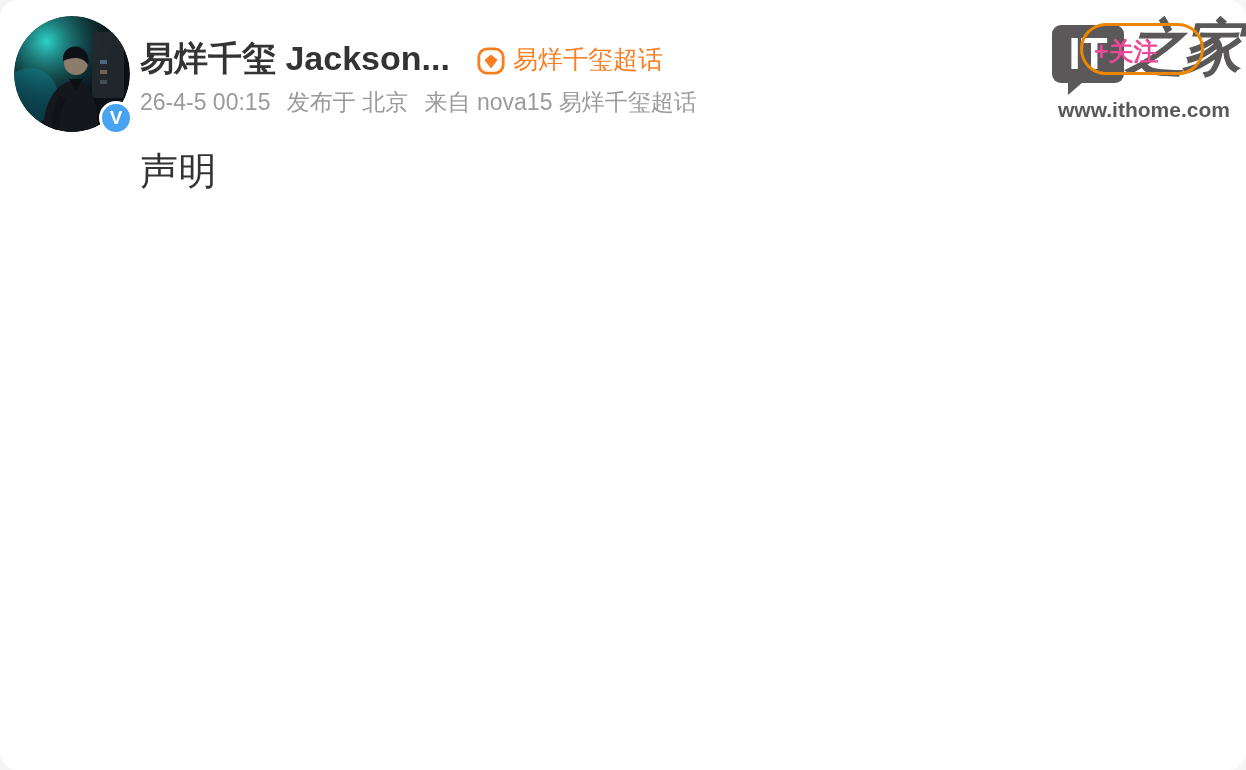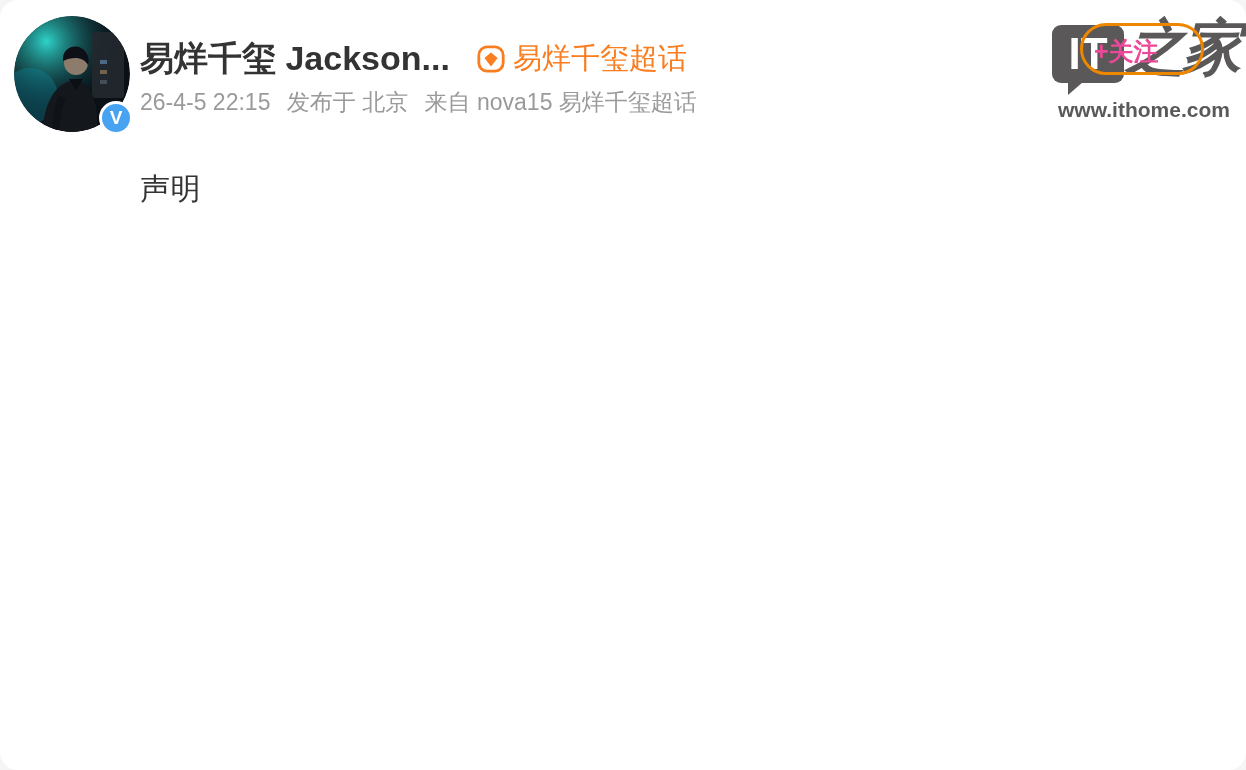--- a/index.html
+++ b/index.html
@@ -42,42 +42,42 @@
     display: flex; align-items: center;
     white-space: nowrap;
   }
   .author-name {
     font-size: 34px;
     font-weight: bold;
     color: #333333;
     cursor: pointer;
   }
   .super-topic {
-    display: flex; align-items: center;
+    display: flex; align-items: flex-end;
     margin-left: 26px;
     color: #fa7d20;
-    font-size: 29px;
+    font-size: 25px;
     cursor: pointer;
   }
   .super-topic .st-icon { margin-right: 7px; display: block; }
   .meta-row {
     position: absolute;
     left: 140px; top: 87px;
     font-size: 23px;
     color: #9a9a9a;
     white-space: nowrap;
   }
   .meta-row span { margin-right: 10px; }
 
   
   .post-body {
     position: absolute;
-    left: 140px; top: 164px;
+    left: 140px; top: 146px;
     width: 1086px;
-    font-size: 30px;
+    font-size: 38px;
     color: #333333;
     line-height: 50px;
     text-align: justify;
     letter-spacing: 0.5px;
   }
   .post-body p.gap { margin-bottom: 40px; }
   .post-body p.tight { margin-bottom: 0; }
 
   
   .watermark {
@@ -178,21 +178,21 @@
     <span class="super-topic">
       <svg class="st-icon" width="30" height="30" viewBox="0 0 32 32">
         <rect x="3" y="3" width="26" height="26" rx="9" fill="none" stroke="#fa7d20" stroke-width="3"></rect>
         <path d="M16 9 L23 15 L16 24 L9 15 Z" fill="#fa7d20"></path>
       </svg>
       <span>易烊千玺超话</span>
     </span>
   </div>
 
   <div class="meta-row">
-    <span>26-4-5 22:15</span>
+    <span>26-4-5 00:15</span>
     <span>发布于 北京</span>
     <span>来自 nova15 易烊千玺超话</span>
   </div>
 
   <div class="post-body">
     <p class="gap">声明</p>
   </div>
 
   <div class="watermark">
     <div class="wm-logo">

